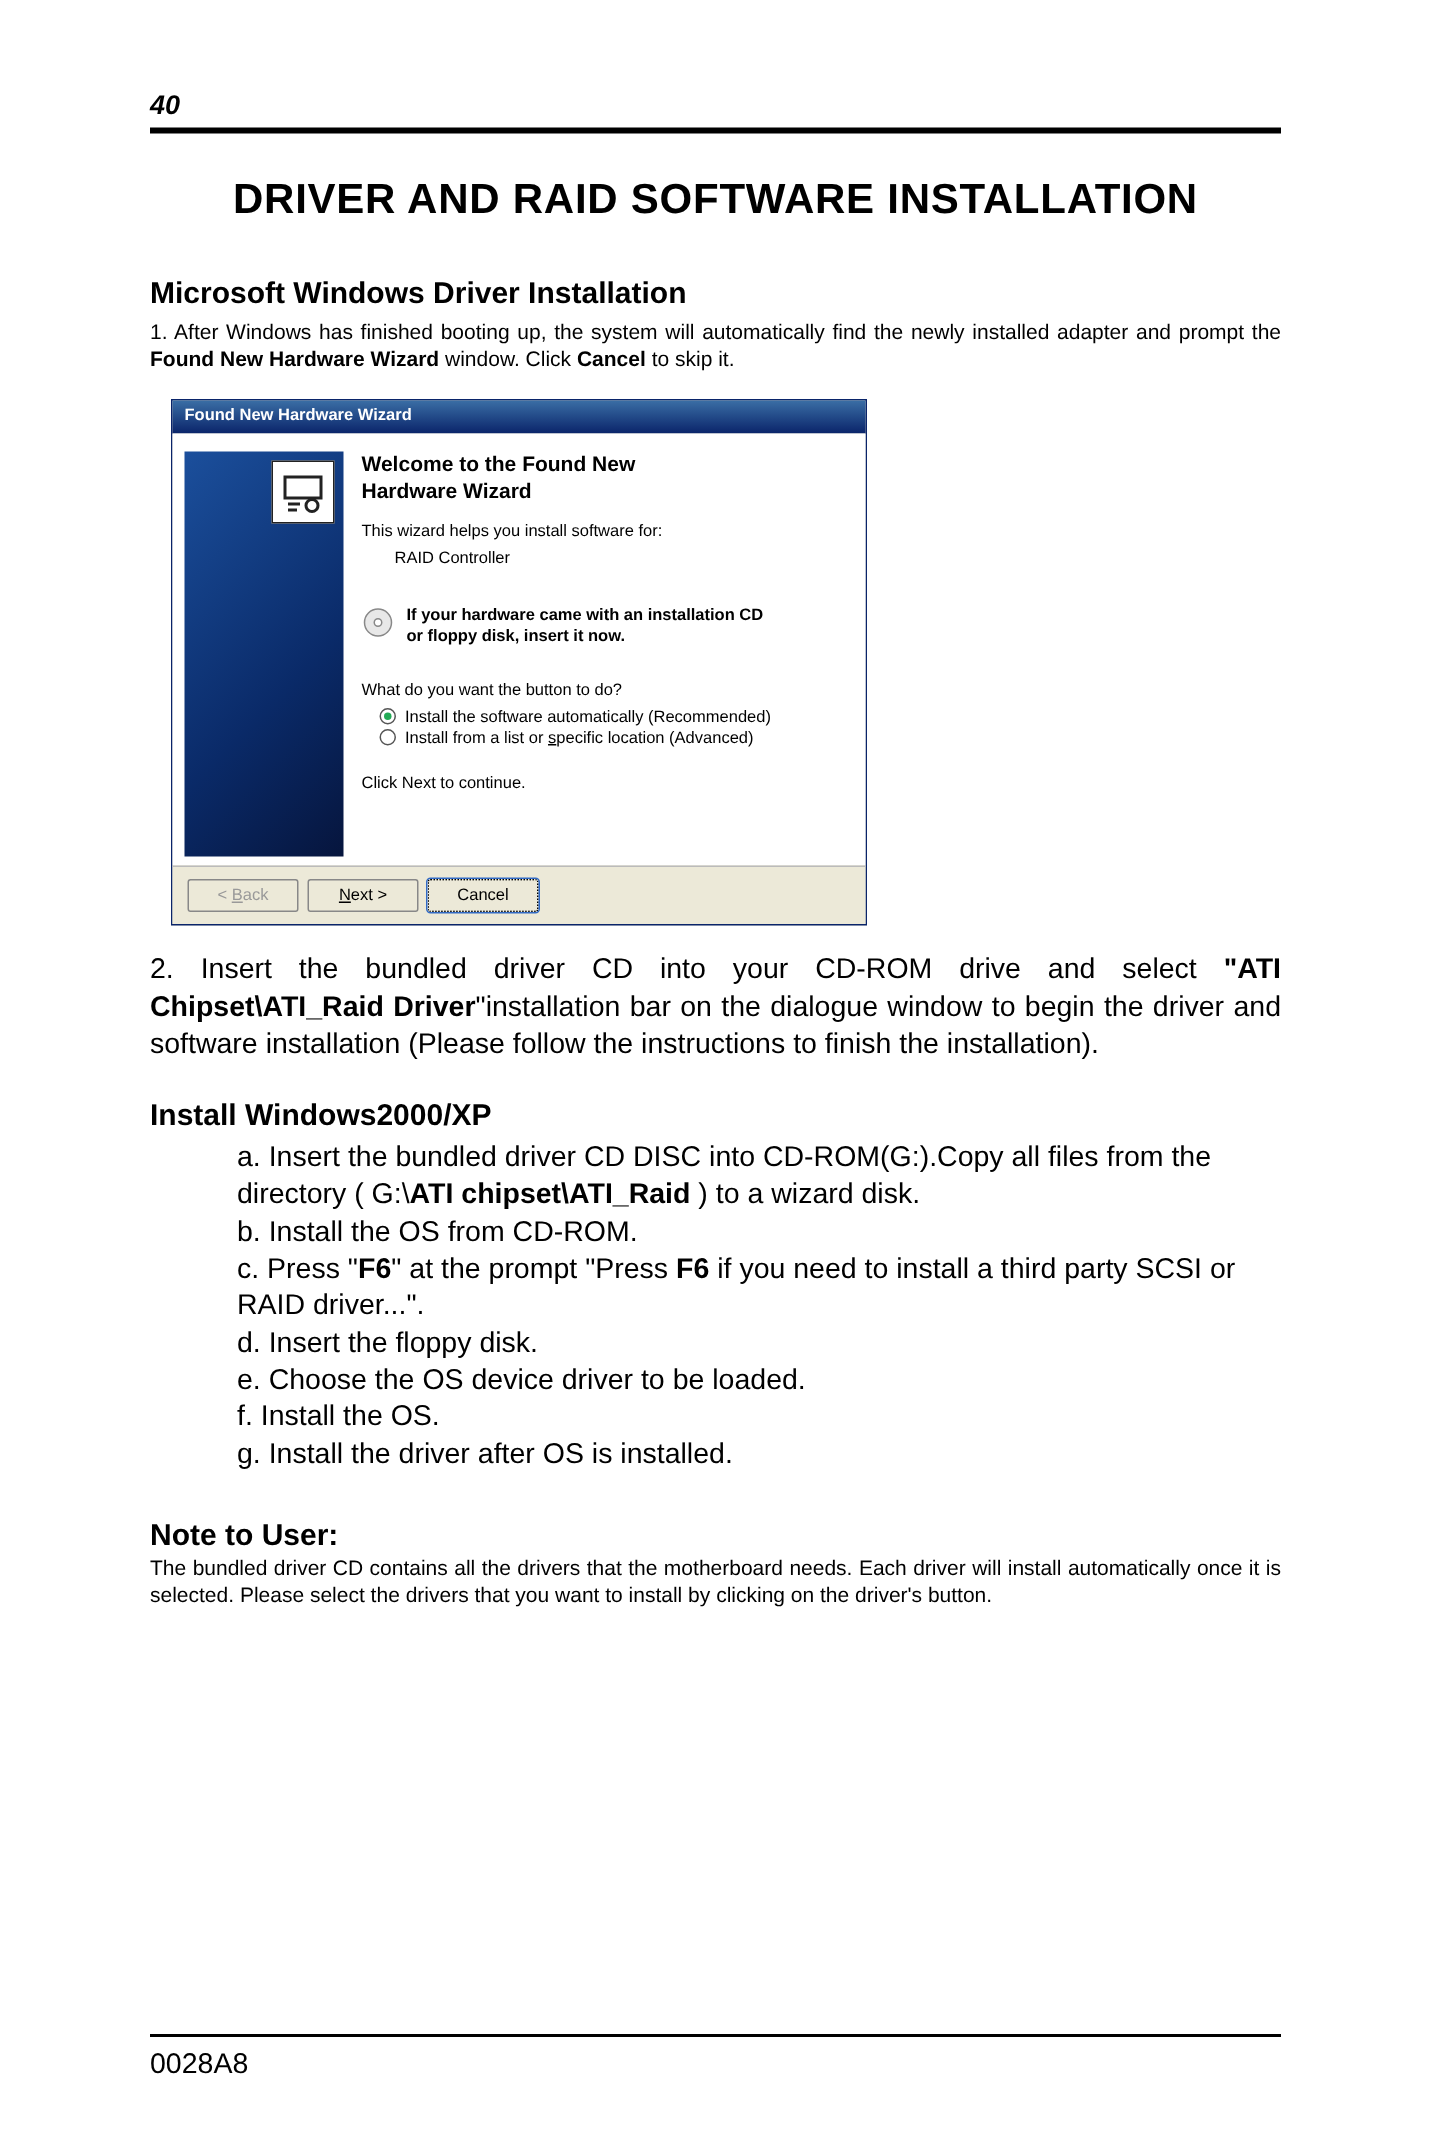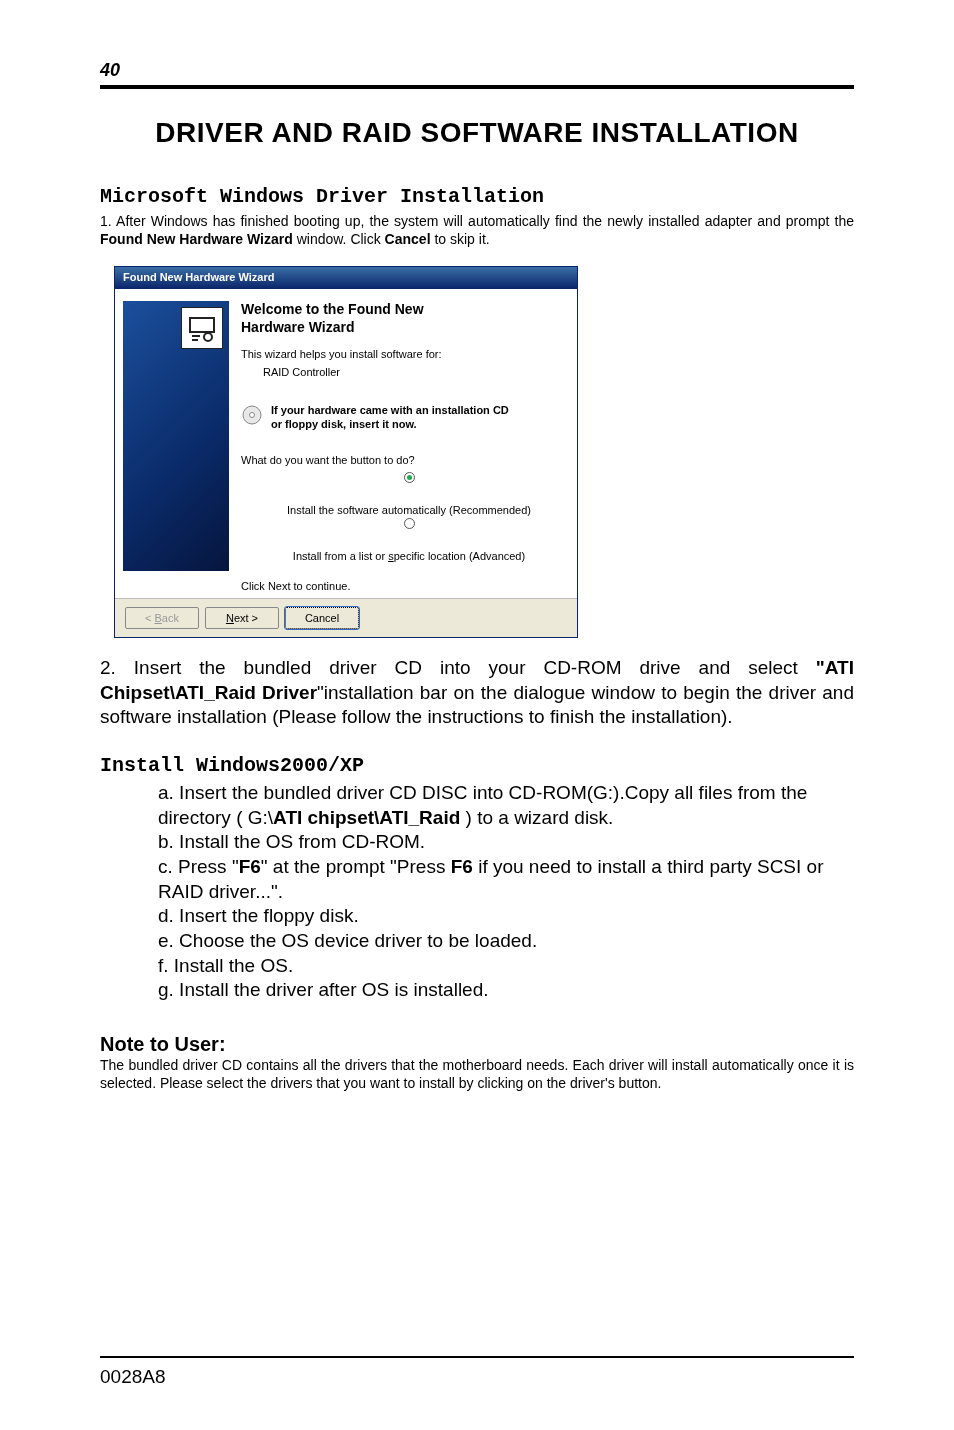--- a/index.html
+++ b/index.html
@@ -1,39 +1,39 @@
 <!DOCTYPE html>
 <html><head>
 <meta charset="utf-8">
 <style>
   * { box-sizing: border-box; margin: 0; padding: 0; }
   html, body { width: 954px; height: 1430px; background: #fff; font-family: Arial, Helvetica, sans-serif; color: #000; }
   .page { padding: 60px 100px 40px 100px; position: relative; height: 100%; }
   .page-number { font-family: "Arial Black", Arial, sans-serif; font-style: italic; font-weight: 900; font-size: 18px; margin-bottom: 4px; display: block; }
   .top-rule { border-top: 4px solid #000; margin-bottom: 28px; }
   .main-title { text-align: center; font-weight: bold; font-size: 28px; letter-spacing: 0.5px; margin-bottom: 36px; }
-  .section-heading { font-weight: bold; font-size: 20px; margin-bottom: 4px; font-family: Liberation Mono, monospace; }
+  .section-heading { font-weight: bold; font-size: 20px; margin-bottom: 4px; }
   .para { font-size: 14px; line-height: 1.3; text-align: justify; }
   .bold { font-weight: bold; }
   .wizard-wrap { margin: 18px 0 18px 14px; }
   .wizard { width: 464px; border: 1px solid #0a246a; background: #ece9d8; font-family: Tahoma, Arial, sans-serif; font-size: 11px; }
   .titlebar { height: 22px; background: linear-gradient(#3a6ea5,#0a246a); color: #fff; font-weight: bold; font-size: 11px; padding: 4px 8px; }
   .wizard-body { display: flex; padding: 12px 12px 6px 8px; gap: 12px; background: #fff; }
   .wizard-left { width: 106px; flex: 0 0 106px; }
   .wizard-left-img { width: 106px; height: 270px; background: linear-gradient(135deg,#1b4f9c 0%, #0a2a68 60%, #06153d 100%); position: relative; }
   .hw-icon { position: absolute; top: 6px; left: 58px; width: 42px; height: 42px; background: #fff; border: 1px solid #222; display: flex; align-items: center; justify-content: center; }
   .hw-icon svg { width: 32px; height: 32px; }
   .wizard-right { flex: 1; }
   .wiz-welcome { font-size: 14px; font-weight: bold; margin-bottom: 12px; line-height: 1.25; }
   .wiz-line { font-size: 11px; margin-bottom: 6px; }
   .wiz-sub { font-size: 11px; margin-left: 22px; margin-bottom: 26px; }
   .wiz-cd-row { display: flex; gap: 8px; margin-bottom: 22px; }
   .cd-icon { flex: 0 0 22px; height: 22px; }
   .cd-text { font-size: 11px; font-weight: bold; line-height: 1.25; }
-  .radio-row { display: flex; align-items: center; gap: 21px; font-size: 11px; margin-left: 12px; margin-bottom: 2px; flex-direction: column; }
+  .radio-row { display: flex; align-items: center; gap: 6px; font-size: 11px; margin-left: 12px; margin-bottom: 2px; }
   .radio { width: 11px; height: 11px; border: 1px solid #555; border-radius: 50%; display: inline-flex; align-items: center; justify-content: center; background: #fff; }
   .radio .dot { width: 5px; height: 5px; background: #2a5; border-radius: 50%; }
   .wiz-continue { font-size: 11px; margin-top: 18px; }
   .wizard-footer { background: #ece9d8; border-top: 1px solid #bbb; padding: 8px 10px; display: flex; gap: 6px; }
   .wbtn { min-width: 74px; height: 22px; font-size: 11px; background: #ece9d8; border: 1px solid #888; border-radius: 2px; padding: 0 10px; cursor: default; }
   .wbtn.disabled { color: #999; }
   .wbtn.focus { border: 1px dotted #000; outline: 1px solid #316ac5; }
   .para2-block { font-size: 19px; line-height: 1.3; text-align: justify; margin: 14px 0 24px 0; }
   .install-list { font-size: 19px; line-height: 1.3; margin-left: 58px; margin-bottom: 30px; }
   .install-list .item { margin-bottom: 0px; }

